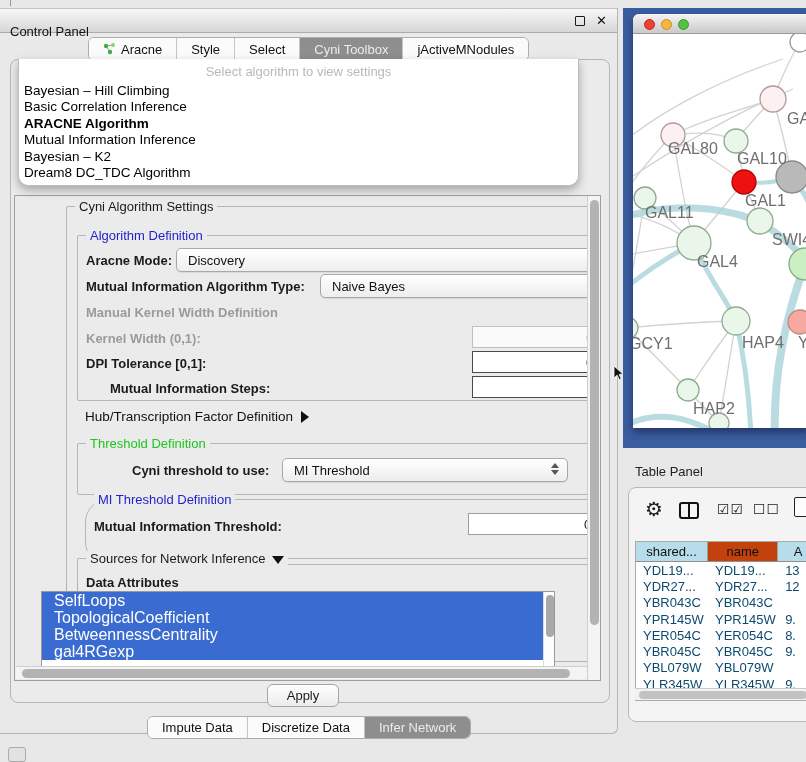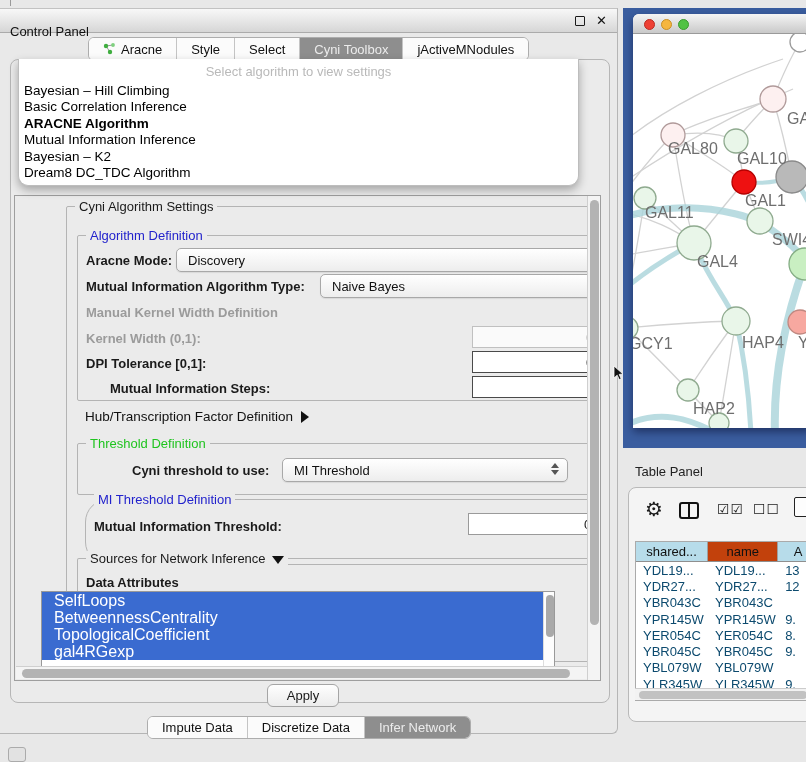--- a/index.html
+++ b/index.html
@@ -292,22 +292,22 @@
 
         <div class="fieldset" style="left:10px; top:351px; width:542px; height:104px; border-bottom:none;">
           <span class="legend"><span>Sources for Network Inference</span><span class="tri-dn-big"></span></span>
           <span class="lbl" style="left:8px; top:16px;">Data Attributes</span>
         </div>
       </div>
 
       <div id="attr-list">
         <div id="attr-items">
             <div class="attr-item">SelfLoops</div>
+            <div class="attr-item">TopologicalCoefficient</div>
             <div class="attr-item">BetweennessCentrality</div>
-            <div class="attr-item">TopologicalCoefficient</div>
             <div class="attr-item">gal4RGexp</div>
           </div>
         <div id="attr-scroll">
             <div id="attr-thumb"></div>
           </div>
       </div>
 
       <div id="settings-hscroll">
           <div id="settings-hthumb"></div>
         </div>

